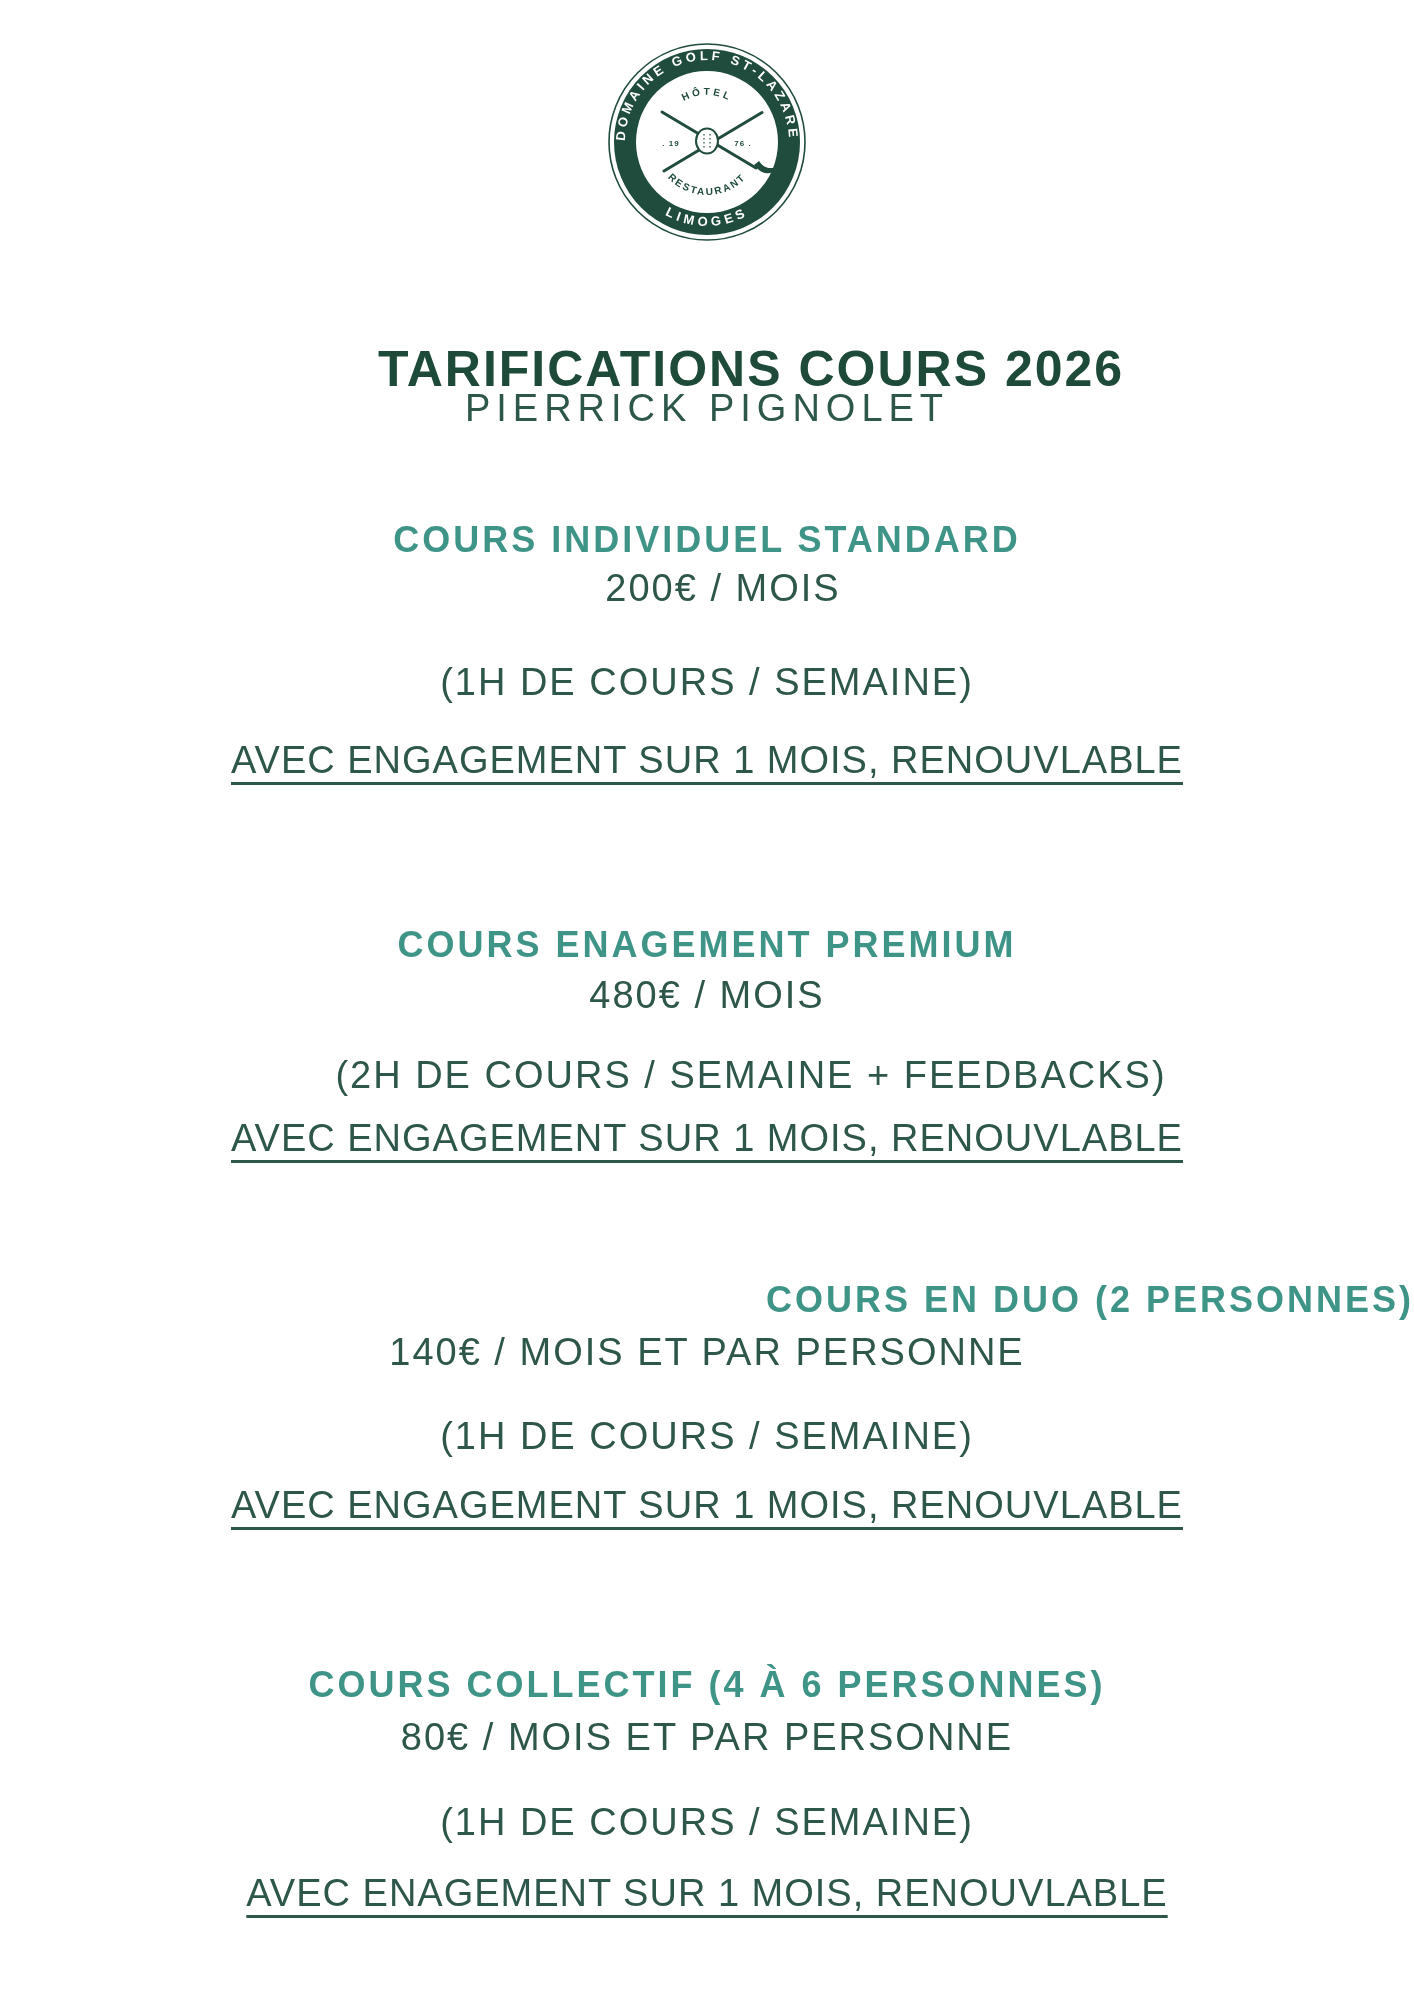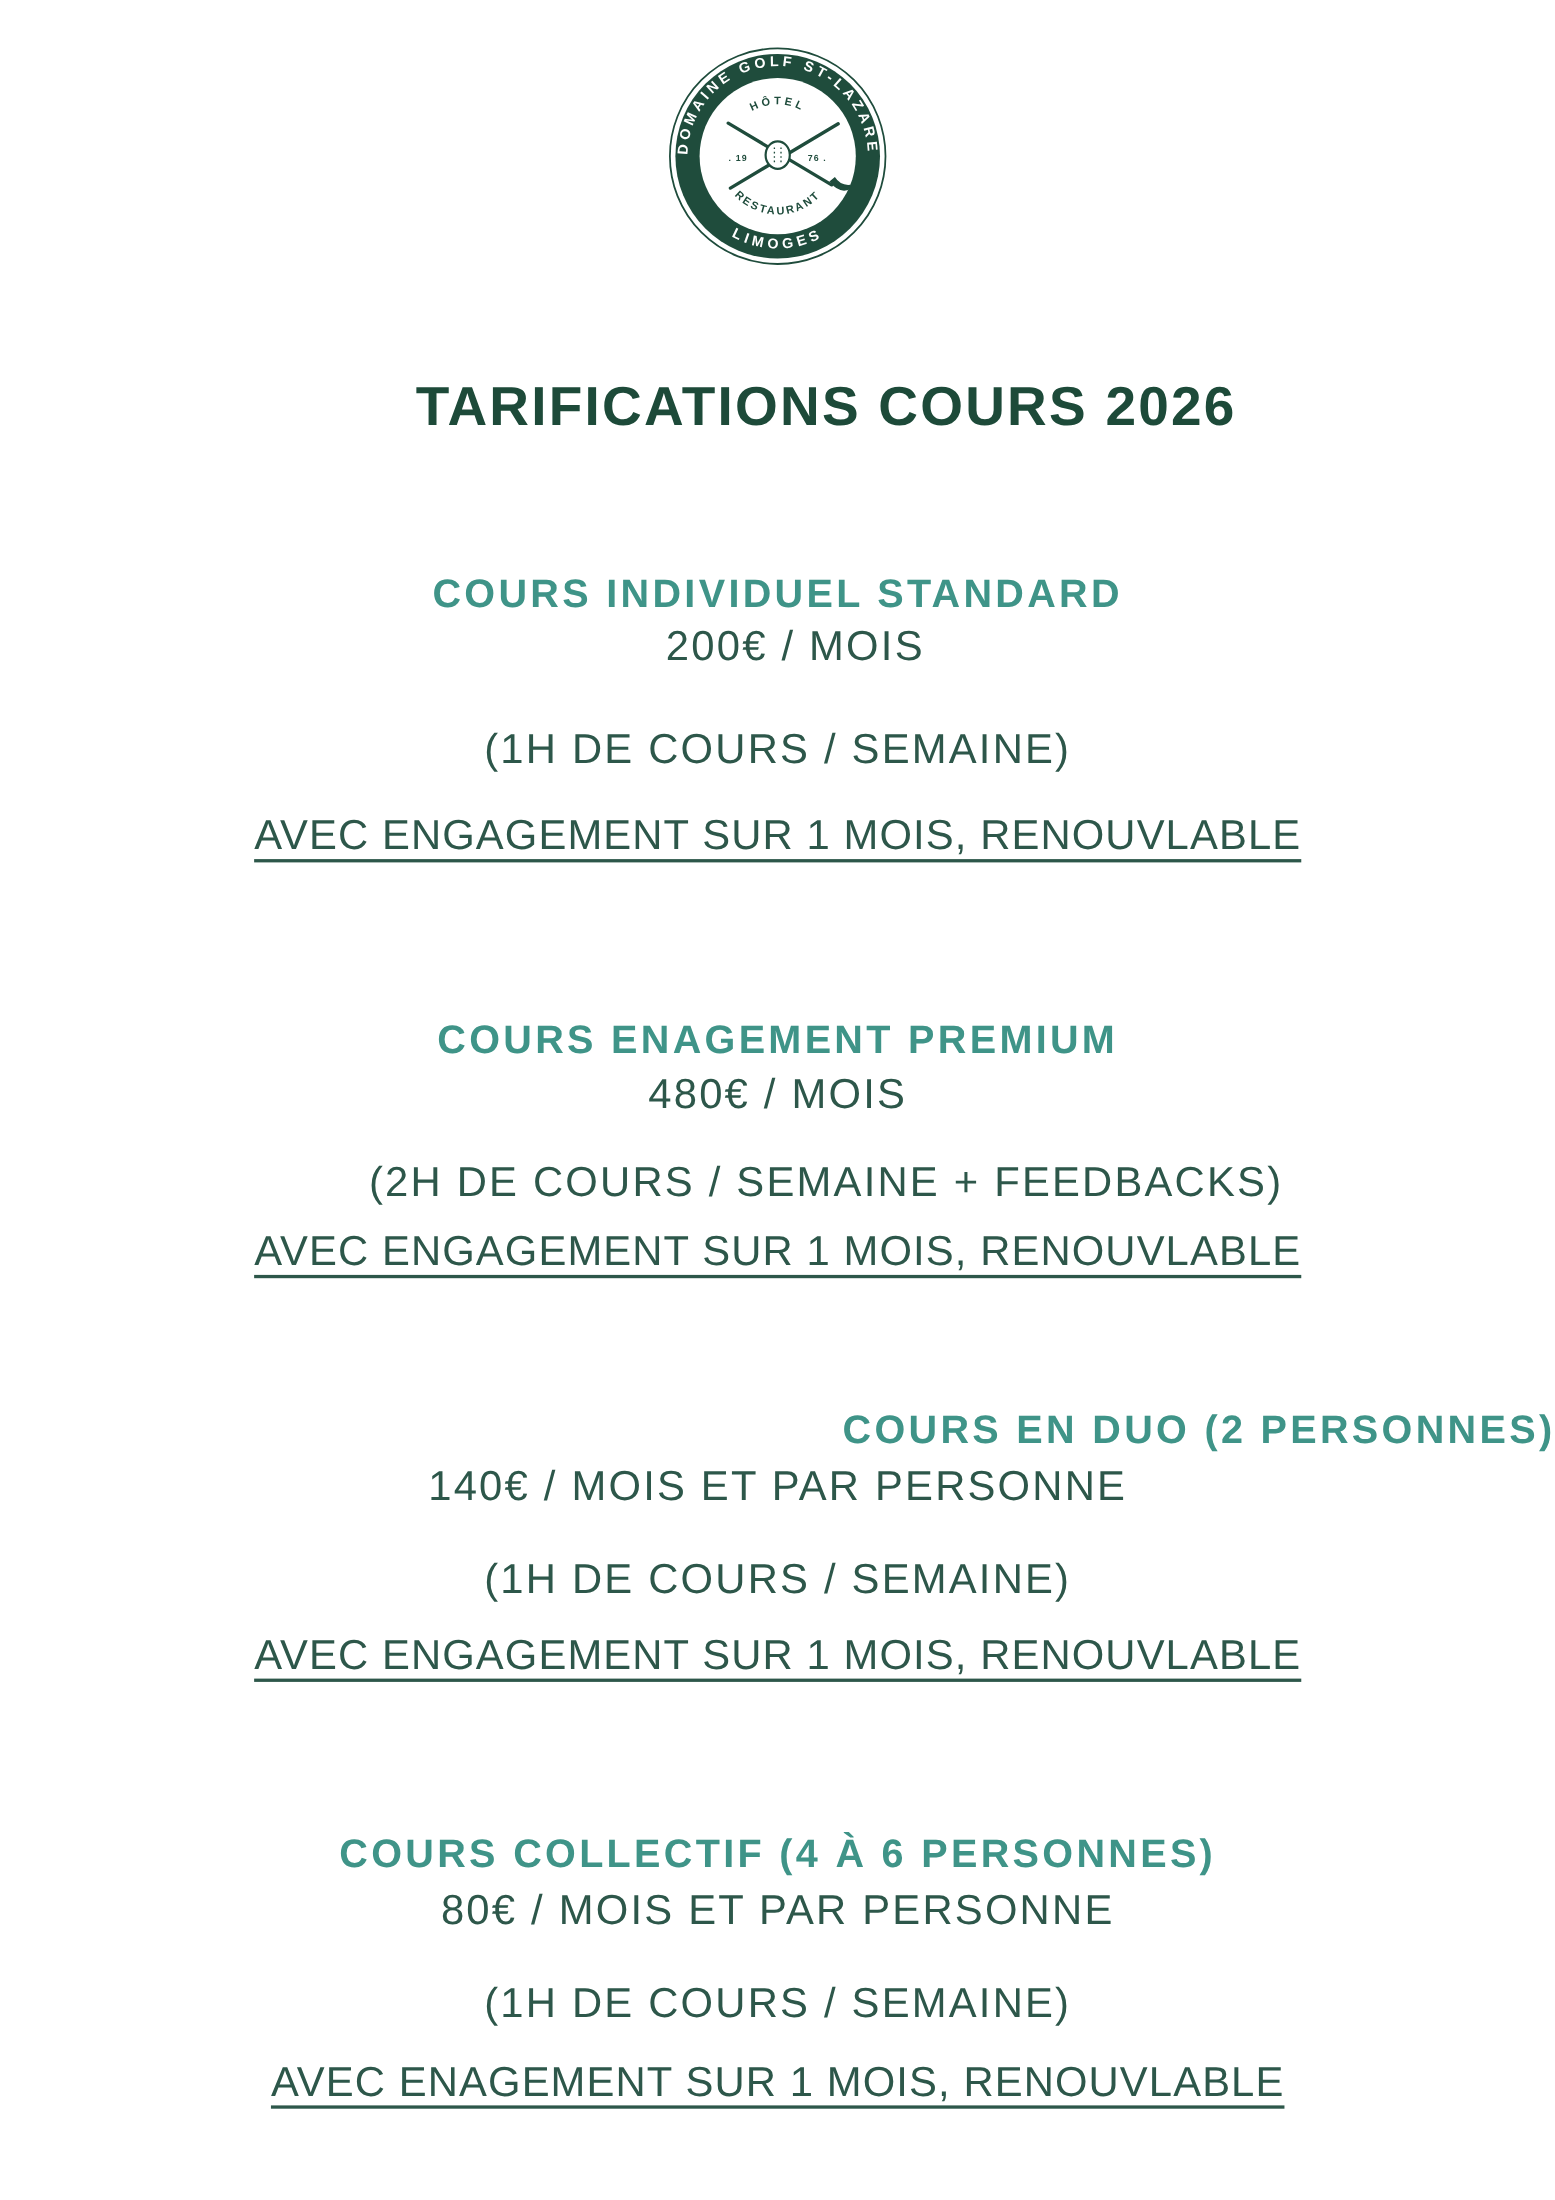--- a/index.html
+++ b/index.html
@@ -70,20 +70,21 @@
 
       <g>
         <ellipse cx="100" cy="99" rx="11" ry="12.5" fill="#ffffff" stroke="#1f4c3c" stroke-width="2"></ellipse>
         <line x1="97" y1="92" x2="97" y2="106" stroke="#1f4c3c" stroke-width="1.2" stroke-dasharray="1.5 2.5"></line>
         <line x1="103" y1="92" x2="103" y2="106" stroke="#1f4c3c" stroke-width="1.2" stroke-dasharray="1.5 2.5"></line>
       </g>
     </svg>
   </div>
 
   <h1 class="line title">TARIFICATIONS COURS 2026</h1>
+  <div class="line subtitle">PIERRICK PIGNOLET</div>
 
   <section>
     <h2 class="line heading s1h">COURS INDIVIDUEL STANDARD</h2>
     <div class="line price s1p">200€ / MOIS</div>
     <div class="line details s1c">(1H DE COURS / SEMAINE)</div>
     <div class="line engagement s1e">AVEC ENGAGEMENT SUR 1 MOIS, RENOUVLABLE</div>
   </section>
 
   <section>
     <h2 class="line heading s2h">COURS ENAGEMENT PREMIUM</h2>

